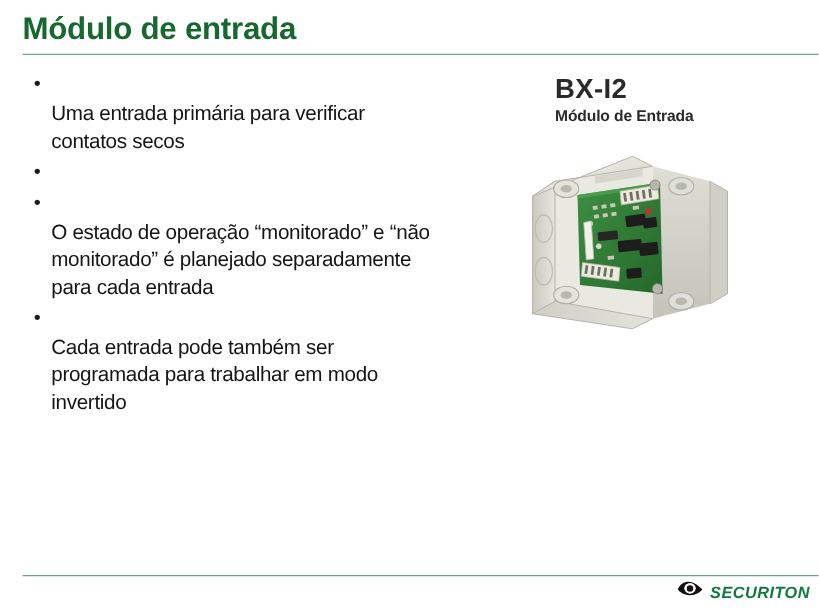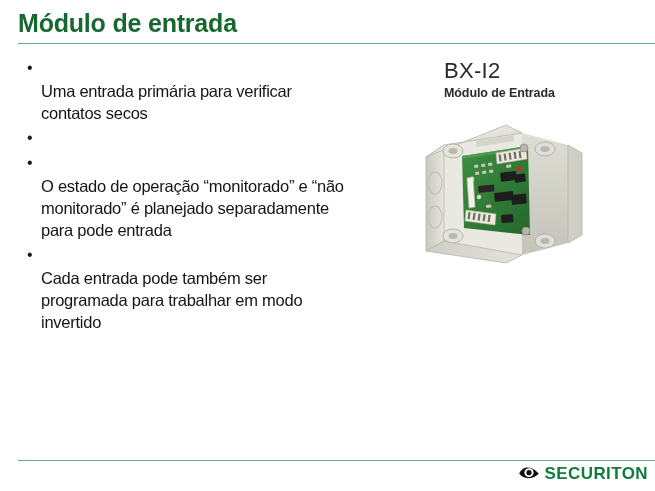--- a/index.html
+++ b/index.html
@@ -68,21 +68,21 @@
 
   
   .product-caption {
     position: absolute;
     left: 444px;
     top: 58px;
     text-align: left;
   }
   .product-name {
     font-size: 22px;
-    font-weight: normal;
+    font-weight: bold;
     color: #2a2a2a;
     line-height: 26px;
     letter-spacing: 0.3px;
   }
   .product-sub {
     font-size: 12.5px;
     font-weight: bold;
     color: #2a2a2a;
     line-height: 16px;
     letter-spacing: -0.1px;
@@ -111,24 +111,25 @@
   .brand {
     position: absolute;
     right: 7px;
     top: 464px;
     display: flex;
     align-items: center;
     gap: 5px;
   }
   .brand-eye { display: block; }
   .brand-name {
-    font-size: 17px;
+    font-size: 13px;
     font-weight: bold;
     color: #117a3d;
     letter-spacing: 0.4px;
+    font-style: italic;
   }
 </style>
 </head>
 <body>
 
 <div class="slide-title">Módulo de entrada</div>
 <div class="title-rule"></div>
 
 <div class="bullets">
 
@@ -136,21 +137,21 @@
     <div class="bullet-dot">•</div>
     <div class="bullet-text">Uma entrada primária para verificar contatos secos</div>
   </div>
 
   <div class="bullet-row">
     <div class="bullet-dot">•</div>
   </div>
 
   <div class="bullet-row">
     <div class="bullet-dot">•</div>
-    <div class="bullet-text">O estado de operação “monitorado” e “não monitorado” é planejado separadamente para pode entrada</div>
+    <div class="bullet-text">O estado de operação “monitorado” e “não monitorado” é planejado separadamente para cada entrada</div>
   </div>
 
   <div class="bullet-row">
     <div class="bullet-dot">•</div>
     <div class="bullet-text">Cada entrada pode também ser programada para trabalhar em modo invertido</div>
   </div>
 
 </div>
 
 <div class="product-caption">

